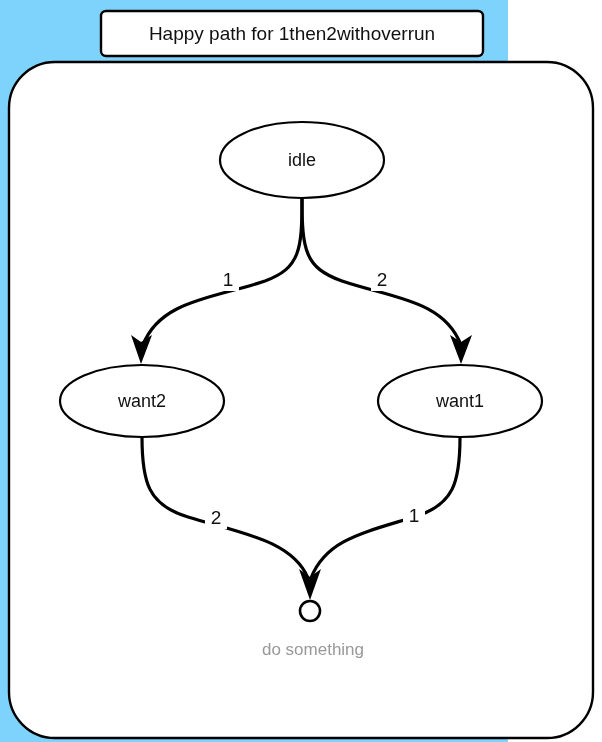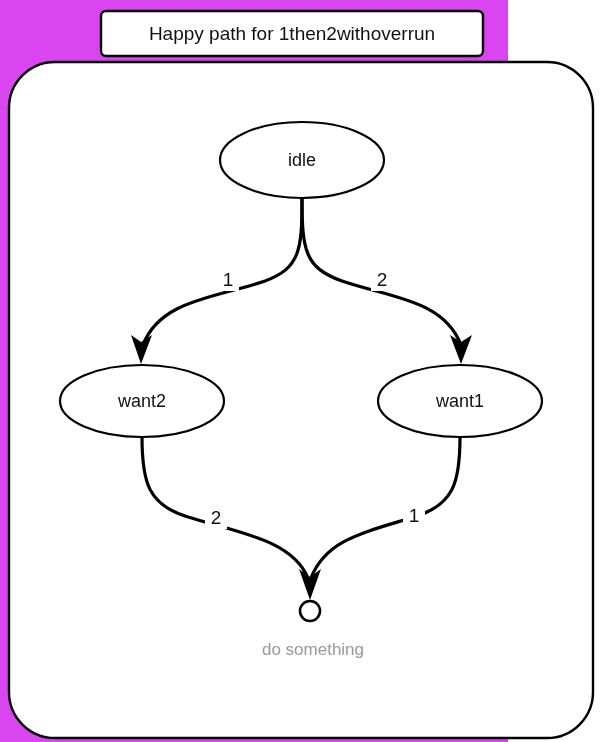--- a/index.html
+++ b/index.html
@@ -10,21 +10,21 @@
   body {
     width: 602px;
     height: 742px;
     overflow: hidden;
     font-family: "Liberation Sans", sans-serif;
   }
   #diagram-root {
     position: relative;
     width: 508px;
     height: 742px;
-    background: #d946ef;
+    background: #7dd3fc;
   }
   #diagram-svg {
     position: absolute;
     left: 0;
     top: 0;
     width: 602px;
     height: 742px;
     display: block;
   }
   .node-label {

